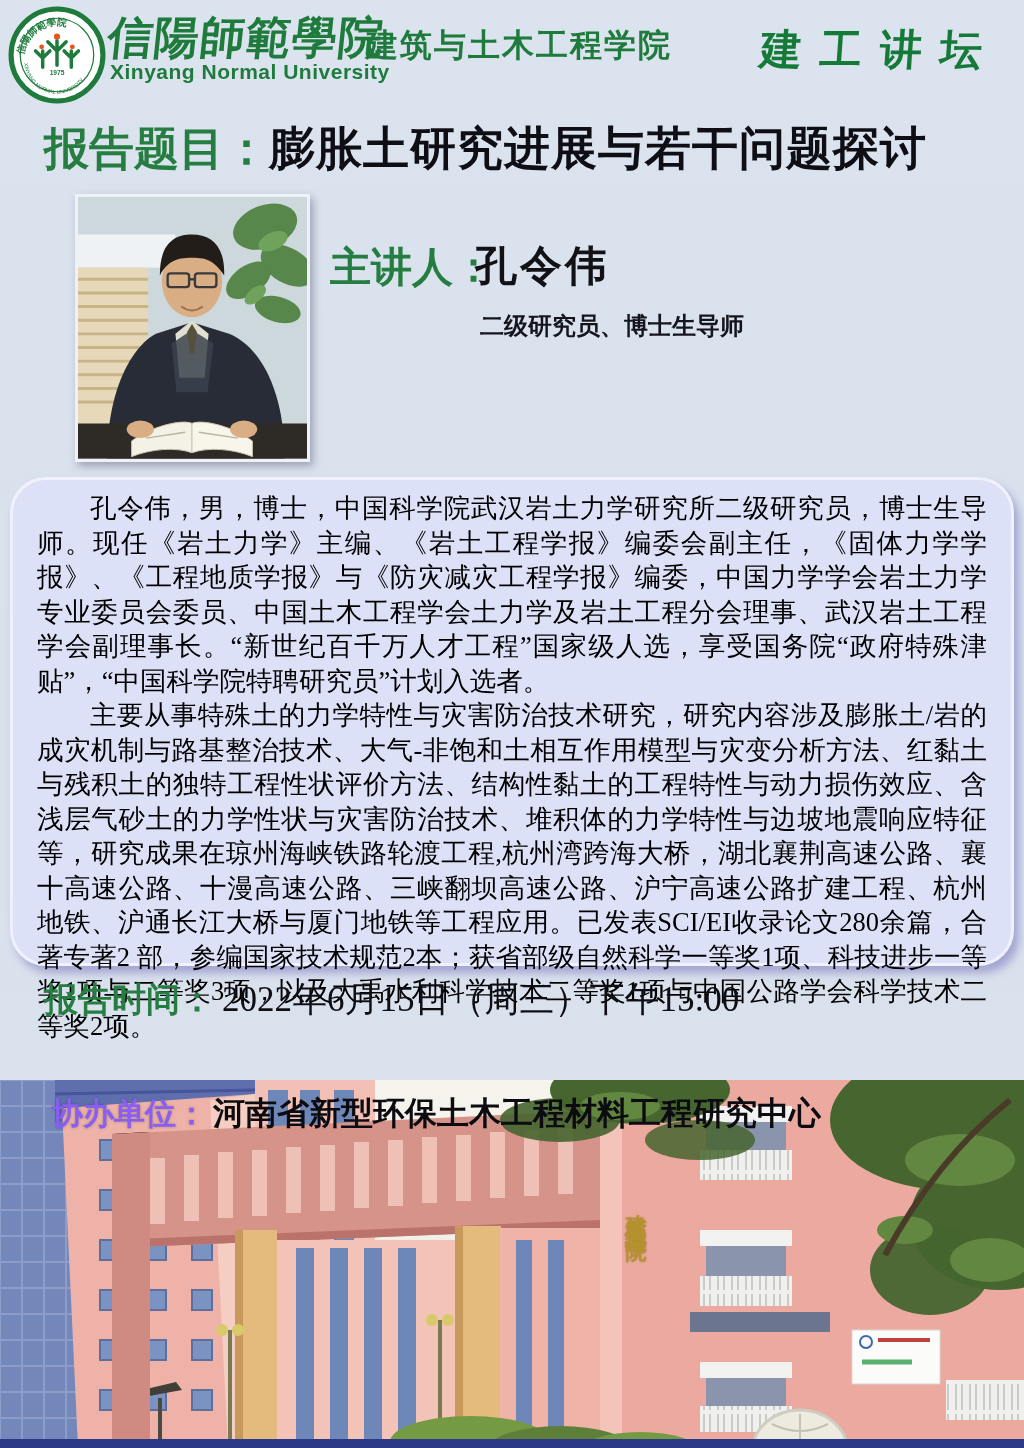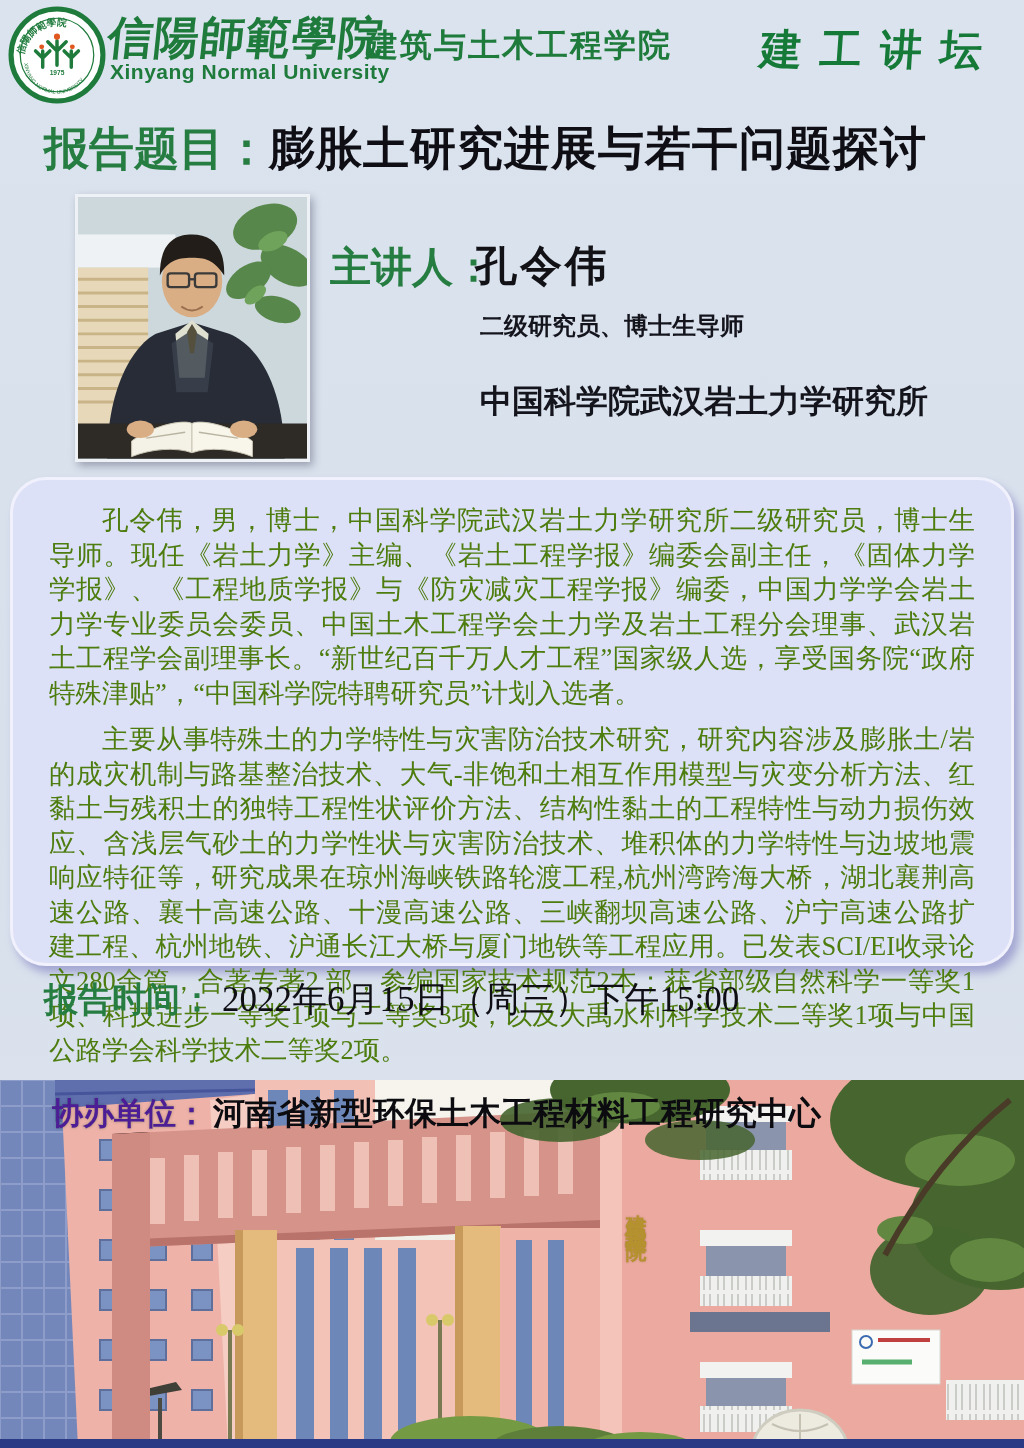--- a/index.html
+++ b/index.html
@@ -50,35 +50,35 @@
   .spk-t1{position:absolute;left:480px;top:310px;font-size:24px;font-weight:bold;color:#14141c;white-space:nowrap;}
   .spk-t2{position:absolute;left:480px;top:380px;font-size:32px;font-weight:bold;color:#14141c;white-space:nowrap;}
   
   .bio{
     position:absolute;left:10px;top:477px;width:1004px;height:489px;box-sizing:border-box;
     background:#dde1f7;border:3px solid #f0f1fc;border-radius:36px;
     box-shadow:5px 7px 8px rgba(118,116,188,.55);
     padding:11px 24px 10px 24px;
   }
   .bio p{
-    margin:12px;text-indent:2em;font-size:26.5px;line-height:34.5px;color:#4d7c0f;
+    margin:0;text-indent:2em;font-size:26.5px;line-height:34.5px;color:#000000;
     text-align:justify;font-family:"Liberation Serif",serif;
   }
   
   .sched-row{position:absolute;left:44px;white-space:nowrap;}
   .sched-label{font-family:Liberation Serif, serif;font-size:34px;font-weight:bold;color:#267d41;}
   .sched-value{font-family:"Liberation Serif",serif;font-size:35px;font-weight:normal;color:#0e0e14;margin-left:8px;}
   
   .photo{position:absolute;left:0;top:1080px;width:1024px;height:368px;overflow:hidden;background:#efece4;}
   .photo svg{position:absolute;left:0;top:0;}
   .org{
     position:absolute;left:52px;top:12px;display:grid;grid-template-columns:auto auto;
     grid-column-gap:6px;grid-row-gap:12px;align-items:baseline;
   }
-  .org-label{font-family:"Liberation Sans",sans-serif;font-size:31px;font-weight:bold;color:#4c1d95;
+  .org-label{font-family:"Liberation Sans",sans-serif;font-size:31px;font-weight:bold;color:#8b5cf6;
     text-shadow:0 0 3px rgba(0,60,20,.35);white-space:nowrap;}
   .org-line{font-family:"Liberation Serif",serif;font-size:32px;font-weight:bold;color:#0b0b10;white-space:nowrap;}
   .org-line2{grid-column:2;}
   .vsign{
     position:absolute;left:622px;top:118px;writing-mode:vertical-rl;
     font-family:"Liberation Serif",serif;font-size:21px;font-weight:bold;color:#b5922f;
     letter-spacing:3px;text-shadow:0 0 2px rgba(120,90,20,.4);
   }
   .photo-bar{position:absolute;left:0;bottom:0;width:1024px;height:9px;background:#2a3a85;}
 </style>
@@ -178,21 +178,20 @@
       </g>
 
       <ellipse cx="64" cy="238" rx="14" ry="9" fill="#d9ae85"></ellipse>
       <ellipse cx="170" cy="238" rx="14" ry="9" fill="#d9ae85"></ellipse>
     </svg>
   </div>
 
   <div class="spk-label">主讲人：</div>
   <div class="spk-name">孔令伟</div>
   <div class="spk-t1">二级研究员、博士生导师</div>
-  <div class="spk-t2">中国科学院武汉岩土力学研究所</div>
 
   <div class="bio">
     <p>孔令伟，男，博士，中国科学院武汉岩土力学研究所二级研究员，博士生导师。现任《岩土力学》主编、《岩土工程学报》编委会副主任，《固体力学学报》、《工程地质学报》与《防灾减灾工程学报》编委，中国力学学会岩土力学专业委员会委员、中国土木工程学会土力学及岩土工程分会理事、武汉岩土工程学会副理事长。“新世纪百千万人才工程”国家级人选，享受国务院“政府特殊津贴”，“中国科学院特聘研究员”计划入选者。</p>
     <p>主要从事特殊土的力学特性与灾害防治技术研究，研究内容涉及膨胀土/岩的成灾机制与路基整治技术、大气-非饱和土相互作用模型与灾变分析方法、红黏土与残积土的独特工程性状评价方法、结构性黏土的工程特性与动力损伤效应、含浅层气砂土的力学性状与灾害防治技术、堆积体的力学特性与边坡地震响应特征等，研究成果在琼州海峡铁路轮渡工程,杭州湾跨海大桥，湖北襄荆高速公路、襄十高速公路、十漫高速公路、三峡翻坝高速公路、沪宁高速公路扩建工程、杭州地铁、沪通长江大桥与厦门地铁等工程应用。已发表SCI/EI收录论文280余篇，合著专著2 部，参编国家技术规范2本；获省部级自然科学一等奖1项、科技进步一等奖1项与二等奖3项，以及大禹水利科学技术二等奖1项与中国公路学会科学技术二等奖2项。</p>
   </div>
 
   <div class="sched-row" style="top:976px;">
     <span class="sched-label">报告时间：</span><span class="sched-value">2022年6月15日（周三）下午15:00</span>
   </div>
 

